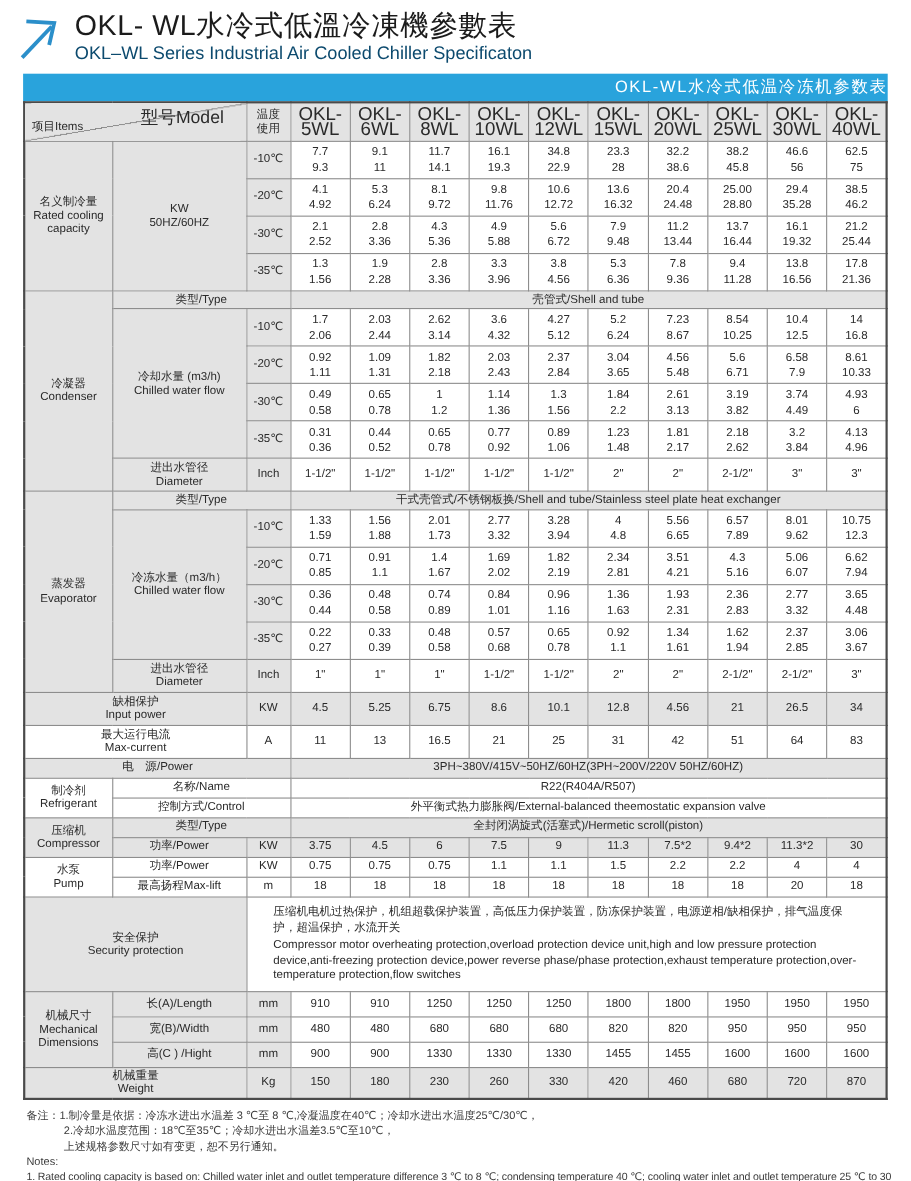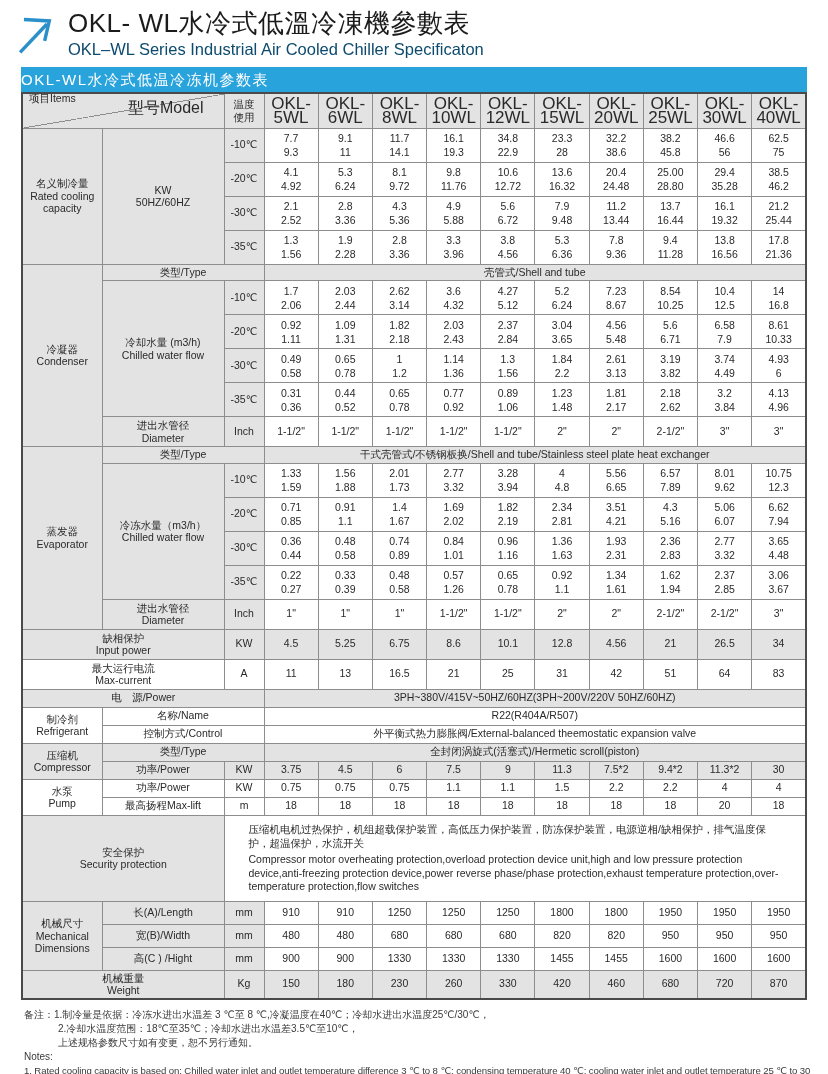--- a/index.html
+++ b/index.html
@@ -1,32 +1,32 @@
 <!DOCTYPE html>
 <html><head>
 <meta charset="utf-8">
 <style>
   html,body{margin:0;padding:0}
   body{width:828px;height:1074px;background:#fff;font-family:"Liberation Sans","DejaVu Sans",sans-serif;color:#222;overflow:hidden;position:relative}
   .titlebar{display:flex;align-items:flex-start;gap:8px;padding:8px 0 0 14px}
   .logo{width:46px;height:48px;flex:0 0 auto;margin-top:2px}
   .t1{font-size:26px;font-weight:normal;letter-spacing:.5px;color:#1b1b1b;line-height:30px}
   .t2{font-size:16.5px;color:#0c4a6e;line-height:21px;margin-top:1px}
-  .banner{margin:7px 0 0 21px;width:786px;height:25px;line-height:25px;text-align:left;background:#29a3dc;color:#fff;font-size:15px;letter-spacing:1.5px}
+  .banner{margin:7px 0 0 21px;width:786px;height:25px;line-height:25px;text-align:right;background:#29a3dc;color:#fff;font-size:15px;letter-spacing:1.5px}
   table{margin-left:21px;width:786px;border-collapse:collapse;table-layout:fixed;border:2px solid #4a4a4a}
   td{border:1px solid #8d8d8d;text-align:center;vertical-align:middle;font-size:10.5px;line-height:1.3;padding:1px 2px;color:#2a2a2a;overflow:hidden}
   .g{background:#e3e3e3}
   tr.hrow{height:35px} tr.vrow{height:34px} tr.trow{height:16px} tr.drow{height:30px}
   tr.srow{height:18px} tr.secrow{height:86px} tr.dimrow{height:23px} tr.wrow{height:26px}
   tr.bt>td{border-top:1.5px solid #4a4a4a}
   .val div{line-height:14px}
   .lab div{line-height:12.5px}
   .mh div{line-height:13.5px;font-size:17px}
   .corner{position:relative;background-image:linear-gradient(to bottom right,transparent 49.4%,#8d8d8d 49.4%,#8d8d8d 50.8%,transparent 50.8%)}
-  .corner .ci{position:absolute;left:6px;bottom:22px;font-size:10.5px}
+  .corner .ci{position:absolute;left:6px;bottom:5px;font-size:10.5px}
   .corner .cm{position:absolute;right:20px;top:4px;font-size:16px}
   .sec{text-align:left;padding:4px 24px}
   .sec div{line-height:13.5px}
   .sec .szh{margin-bottom:3px}
   .notes{margin:8px 0 0 24px;font-size:10px;color:#3a3a3a;width:792px}
   .notes div{line-height:14px}
   .indent{margin-left:34px}
   .noteEN{font-size:9.6px;letter-spacing:-.1px}
 </style>
 </head>
@@ -634,21 +634,21 @@
         <td class="val">
           <div>0.33</div>
           <div>0.39</div>
         </td>
         <td class="val">
           <div>0.48</div>
           <div>0.58</div>
         </td>
         <td class="val">
           <div>0.57</div>
-          <div>1.26</div>
+          <div>0.68</div>
         </td>
         <td class="val">
           <div>0.65</div>
           <div>0.78</div>
         </td>
         <td class="val">
           <div>0.92</div>
           <div>1.1</div>
         </td>
         <td class="val">

